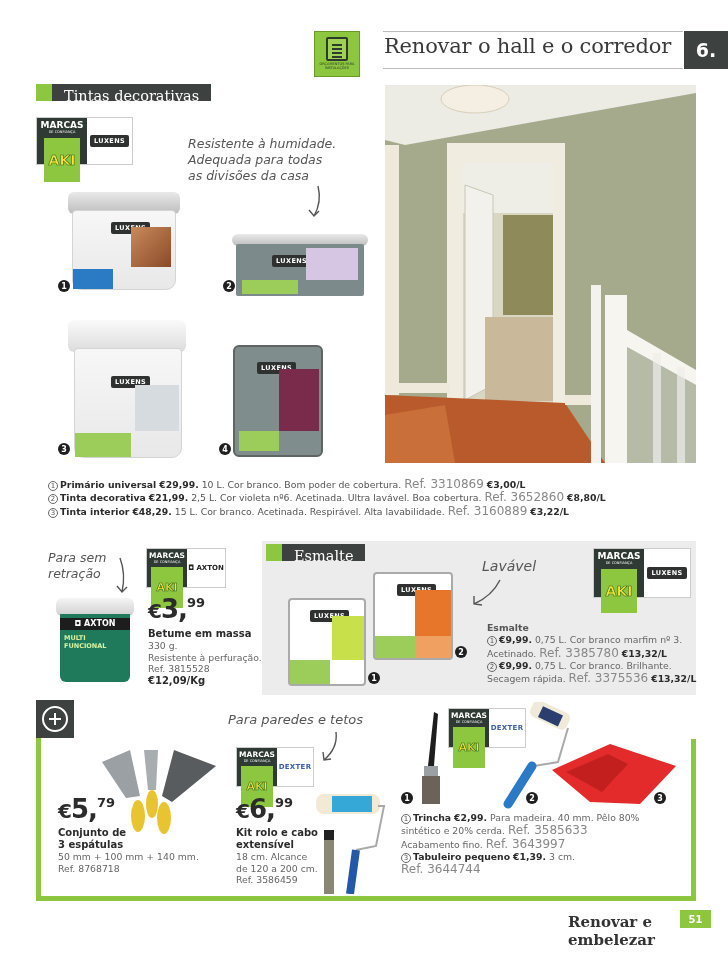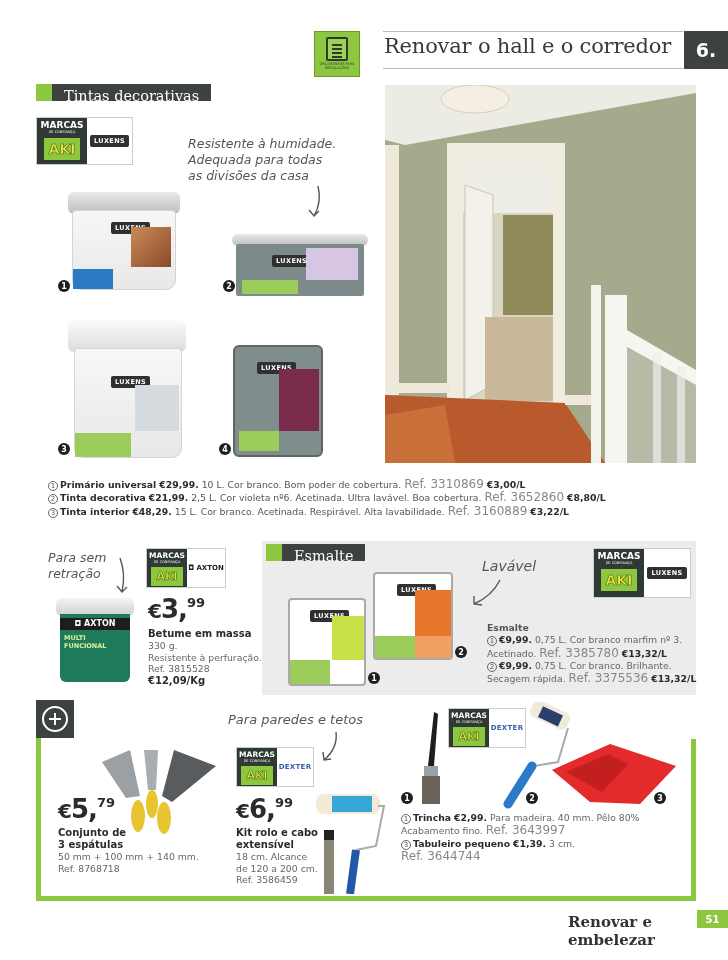--- a/index.html
+++ b/index.html
@@ -21,21 +21,21 @@
   
   .tag { display:flex; height: 17px; }
   .tag .bar { width: 16px; background: #8dc63f; }
   .tag .lbl { background: #3d4240; color: #fff; font-family: "DejaVu Serif", serif; font-size: 14.5px; padding: 4px 12px 0 12px; }
 
   
   .brand { display:flex; border: 1px solid #ccc; background: #fff; }
   .brand .marcas { background: #2e3a33; width: 50px; display:flex; flex-direction:column; align-items:center; padding-top: 3px; }
   .brand .marcas .m1 { color: #fff; font-weight: bold; font-size: 9px; line-height: 1; }
   .brand .marcas .m2 { color: #fff; font-size: 3.5px; line-height: 1; margin-top: 1px; }
-  .brand .marcas .aki { margin-top: 3px; background: #8dc63f; color: #f5e33a; font-weight: bold; font-size: 14px; line-height: 1; padding: 4px 5px; -webkit-text-stroke: 0.6px #2e6a1e; }
+  .brand .marcas .aki { margin-top: 3px; background: #8dc63f; color: #f5e33a; font-weight: bold; font-size: 14px; line-height: 1; padding: 15px 5px; -webkit-text-stroke: 0.6px #2e6a1e; }
   .brand .maker { flex: 1; display:flex; align-items:center; justify-content:center; }
   .luxens { background: #2e3130; color: #fff; font-size: 6.5px; font-weight: bold; padding: 2px 4px; border-radius: 2px; letter-spacing: 0.4px; }
   .axton { color: #222; font-size: 7px; font-weight: bold; }
   .dexter { color: #3b5fa8; font-size: 7px; font-weight: bold; letter-spacing: 0.3px; }
 
   
   .hand { font-family: "DejaVu Sans", sans-serif; font-style: italic; color: #555; font-size: 12.5px; line-height: 16px; }
 
   
   .numdot { width: 12px; height: 12px; border-radius: 50%; background: #1f1f1f; color: #fff; font-size: 8px; font-weight: bold; display:flex; align-items:center; justify-content:center; }
@@ -67,21 +67,21 @@
   .green-box { left: 36px; top: 739px; width: 660px; height: 162px; border: 5px solid #8dc63f; border-top: none; }
   .green-top-left { left: 36px; top: 700px; width: 5px; height: 40px; background: #8dc63f; }
   .plus-box { left: 36px; top: 700px; width: 38px; height: 38px; background: #3d4240; display:flex; align-items:center; justify-content:center; }
   .plus-circle { width: 26px; height: 26px; border: 2px solid #fff; border-radius: 50%; position: relative; }
   .plus-circle::before, .plus-circle::after { content:""; position:absolute; background:#fff; }
   .plus-circle::before { left: 5px; right: 5px; top: 10px; height: 2px; }
   .plus-circle::after { top: 5px; bottom: 5px; left: 10px; width: 2px; }
 
   
   .foot-lbl { left: 568px; top: 913px; font-family: "DejaVu Serif", serif; font-weight: bold; font-size: 15px; color: #333; }
-  .foot-num { left: 697px; top: 910px; width: 31px; height: 18px; background: #8dc63f; color: #fff; font-weight: bold; font-size: 10px; display:flex; align-items:center; justify-content:center; }
+  .foot-num { left: 680px; top: 910px; width: 31px; height: 18px; background: #8dc63f; color: #fff; font-weight: bold; font-size: 10px; display:flex; align-items:center; justify-content:center; }
 </style>
 </head>
 <body>
 
 <div class="abs hdr-icon">
   <div class="doc"></div>
   <div class="cap">ORÇAMENTOS PARA INSTALAÇÕES</div>
 </div>
 <div class="abs hdr-rule-top"></div>
 <div class="abs hdr-rule-bot"></div>
@@ -354,19 +354,20 @@
 </svg>
 <div class="abs numdot" style="left:526px; top:792px;">2</div>
 <svg class="abs" style="left:550px; top:742px;" width="128" height="66">
   <polygon points="2,28 60,2 126,24 90,62 40,60" fill="#e32b2b"></polygon>
   <polygon points="16,30 58,12 78,22 52,50" fill="#c41f1f"></polygon>
 </svg>
 <div class="abs numdot" style="left:654px; top:792px;">3</div>
 
 <div class="abs" style="left:401px; top:812px; font-size:9.3px; line-height:12.3px; color:#666; white-space:nowrap;">
   <div><span class="circ">1</span><b style="color:#2b2b2b;">Trincha</b> <b style="color:#2b2b2b;">€2,99.</b> <span>Para madeira. 40 mm. Pêlo 80%</span></div>
+  <div><span>sintético e 20% cerda.</span> <span class="ref">Ref. 3585633</span></div>
   <div><span>Acabamento fino.</span> <span class="ref">Ref. 3643997</span></div>
   <div><span class="circ">3</span><b style="color:#2b2b2b;">Tabuleiro pequeno</b> <b style="color:#2b2b2b;">€1,39.</b> <span>3 cm.</span></div>
   <div><span class="ref">Ref. 3644744</span></div>
 </div>
 
 <div class="abs foot-lbl">Renovar e embelezar</div>
 <div class="abs foot-num">51</div>
 
 </body></html>

